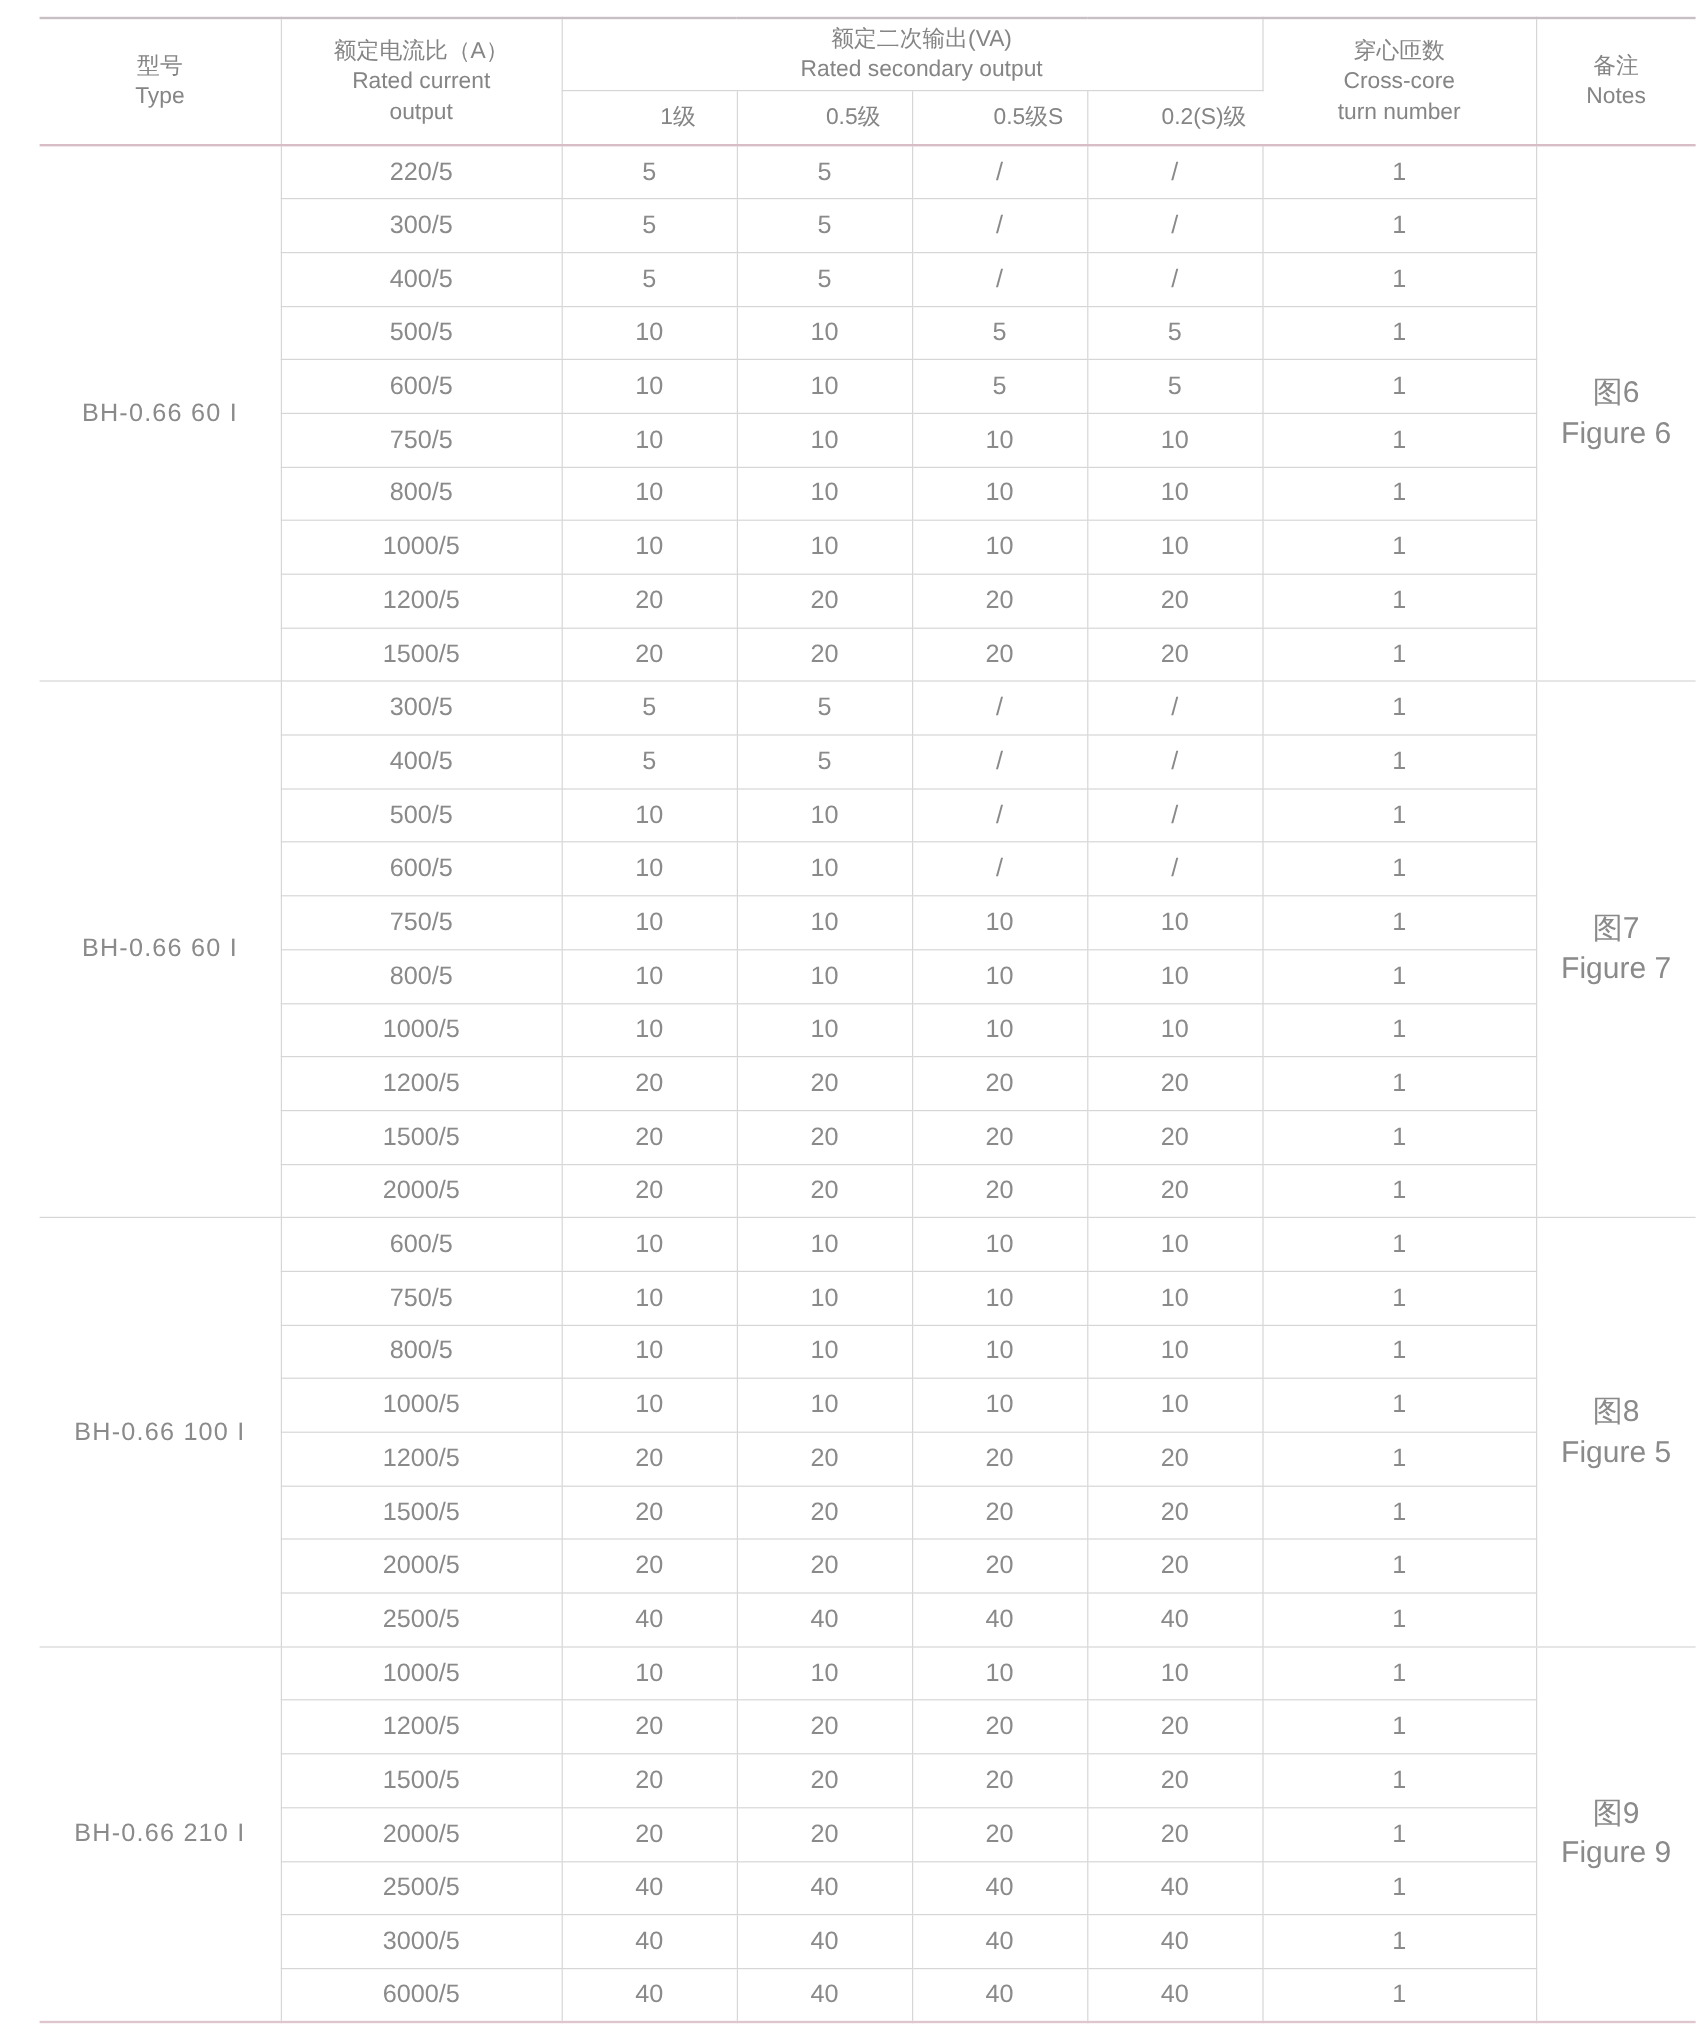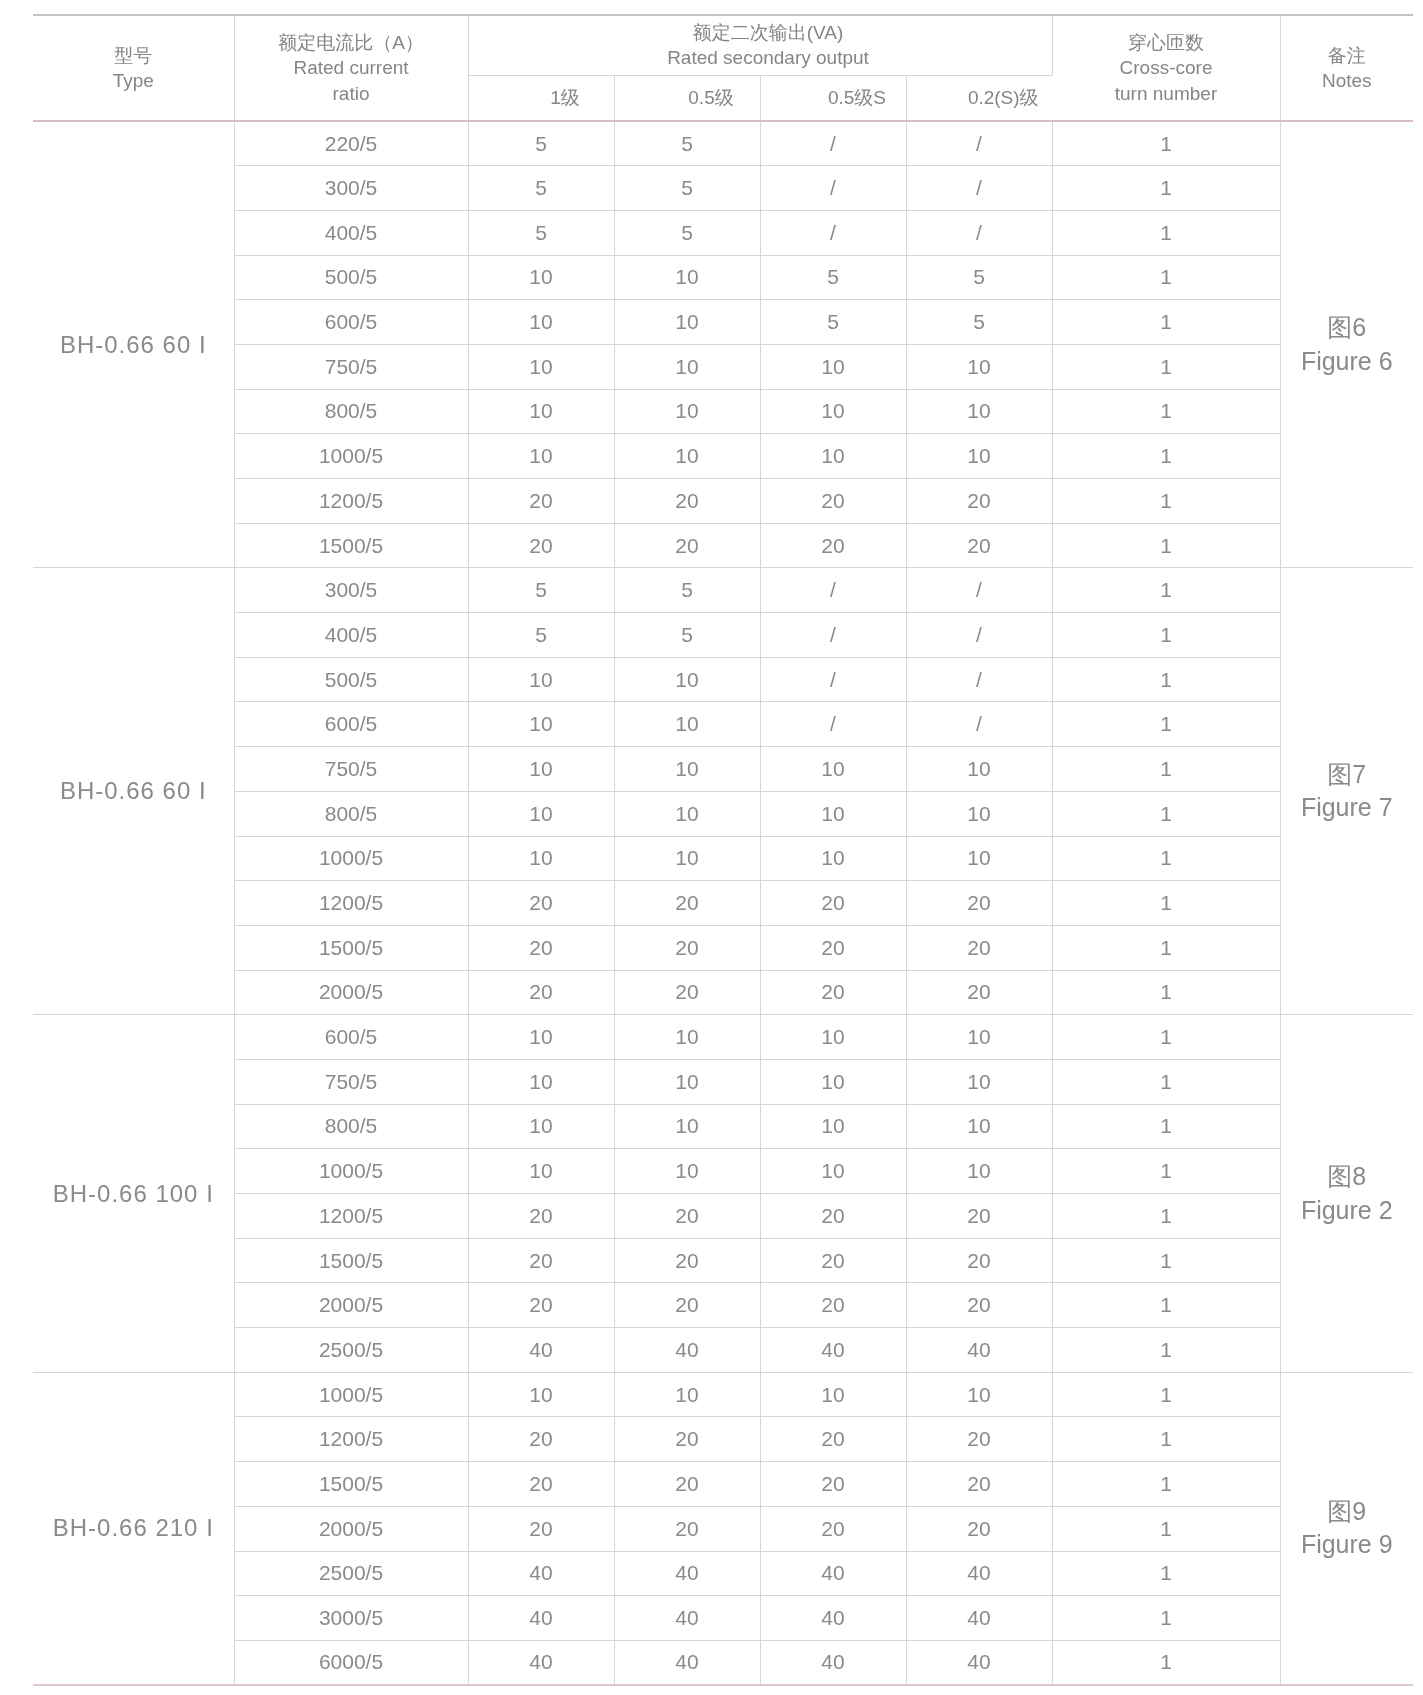--- a/index.html
+++ b/index.html
@@ -48,21 +48,21 @@
     text-align:center;
     vertical-align:middle;
     font-size:21px;
     color:var(--text);
     border-right:1px solid var(--grid);
     border-bottom:1px solid var(--grid);
     padding:0;
   }
   tr.group-start td{border-top:1px solid var(--grid);}
   td.type-cell{
-    font-size:24px;
+    font-size:21px;
     letter-spacing:1px;
     border-bottom:1px solid var(--grid);
     margin-top:34px;
   }
   td.notes-cell{
     font-size:25px;
     line-height:1.35;
     border-bottom:1px solid var(--grid);
   }
 </style>
@@ -83,21 +83,21 @@
     </colgroup>
     <thead>
       <tr class="top-row">
         <th rowspan="2">
           <div>型号</div>
           <div>Type</div>
         </th>
         <th rowspan="2">
           <div>额定电流比（A）</div>
           <div>Rated current</div>
-          <div>ratio</div>
+          <div>output</div>
         </th>
         <th colspan="4" class="output-group">
           <div>额定二次输出(VA)</div>
           <div>Rated secondary output</div>
         </th>
         <th rowspan="2">
           <div>穿心匝数</div>
           <div>Cross-core</div>
           <div>turn number</div>
         </th>
@@ -287,21 +287,21 @@
         <tr class="group-start">
           <td rowspan="8" class="type-cell">BH-0.66 100 I</td>
           <td>600/5</td>
           <td>10</td>
           <td>10</td>
           <td>10</td>
           <td>10</td>
           <td>1</td>
           <td rowspan="8" class="notes-cell">
             <div>图8</div>
-            <div>Figure 2</div>
+            <div>Figure 5</div>
           </td>
         </tr>
         <tr>
           <td>750/5</td>
           <td>10</td>
           <td>10</td>
           <td>10</td>
           <td>10</td>
           <td>1</td>
         </tr>

